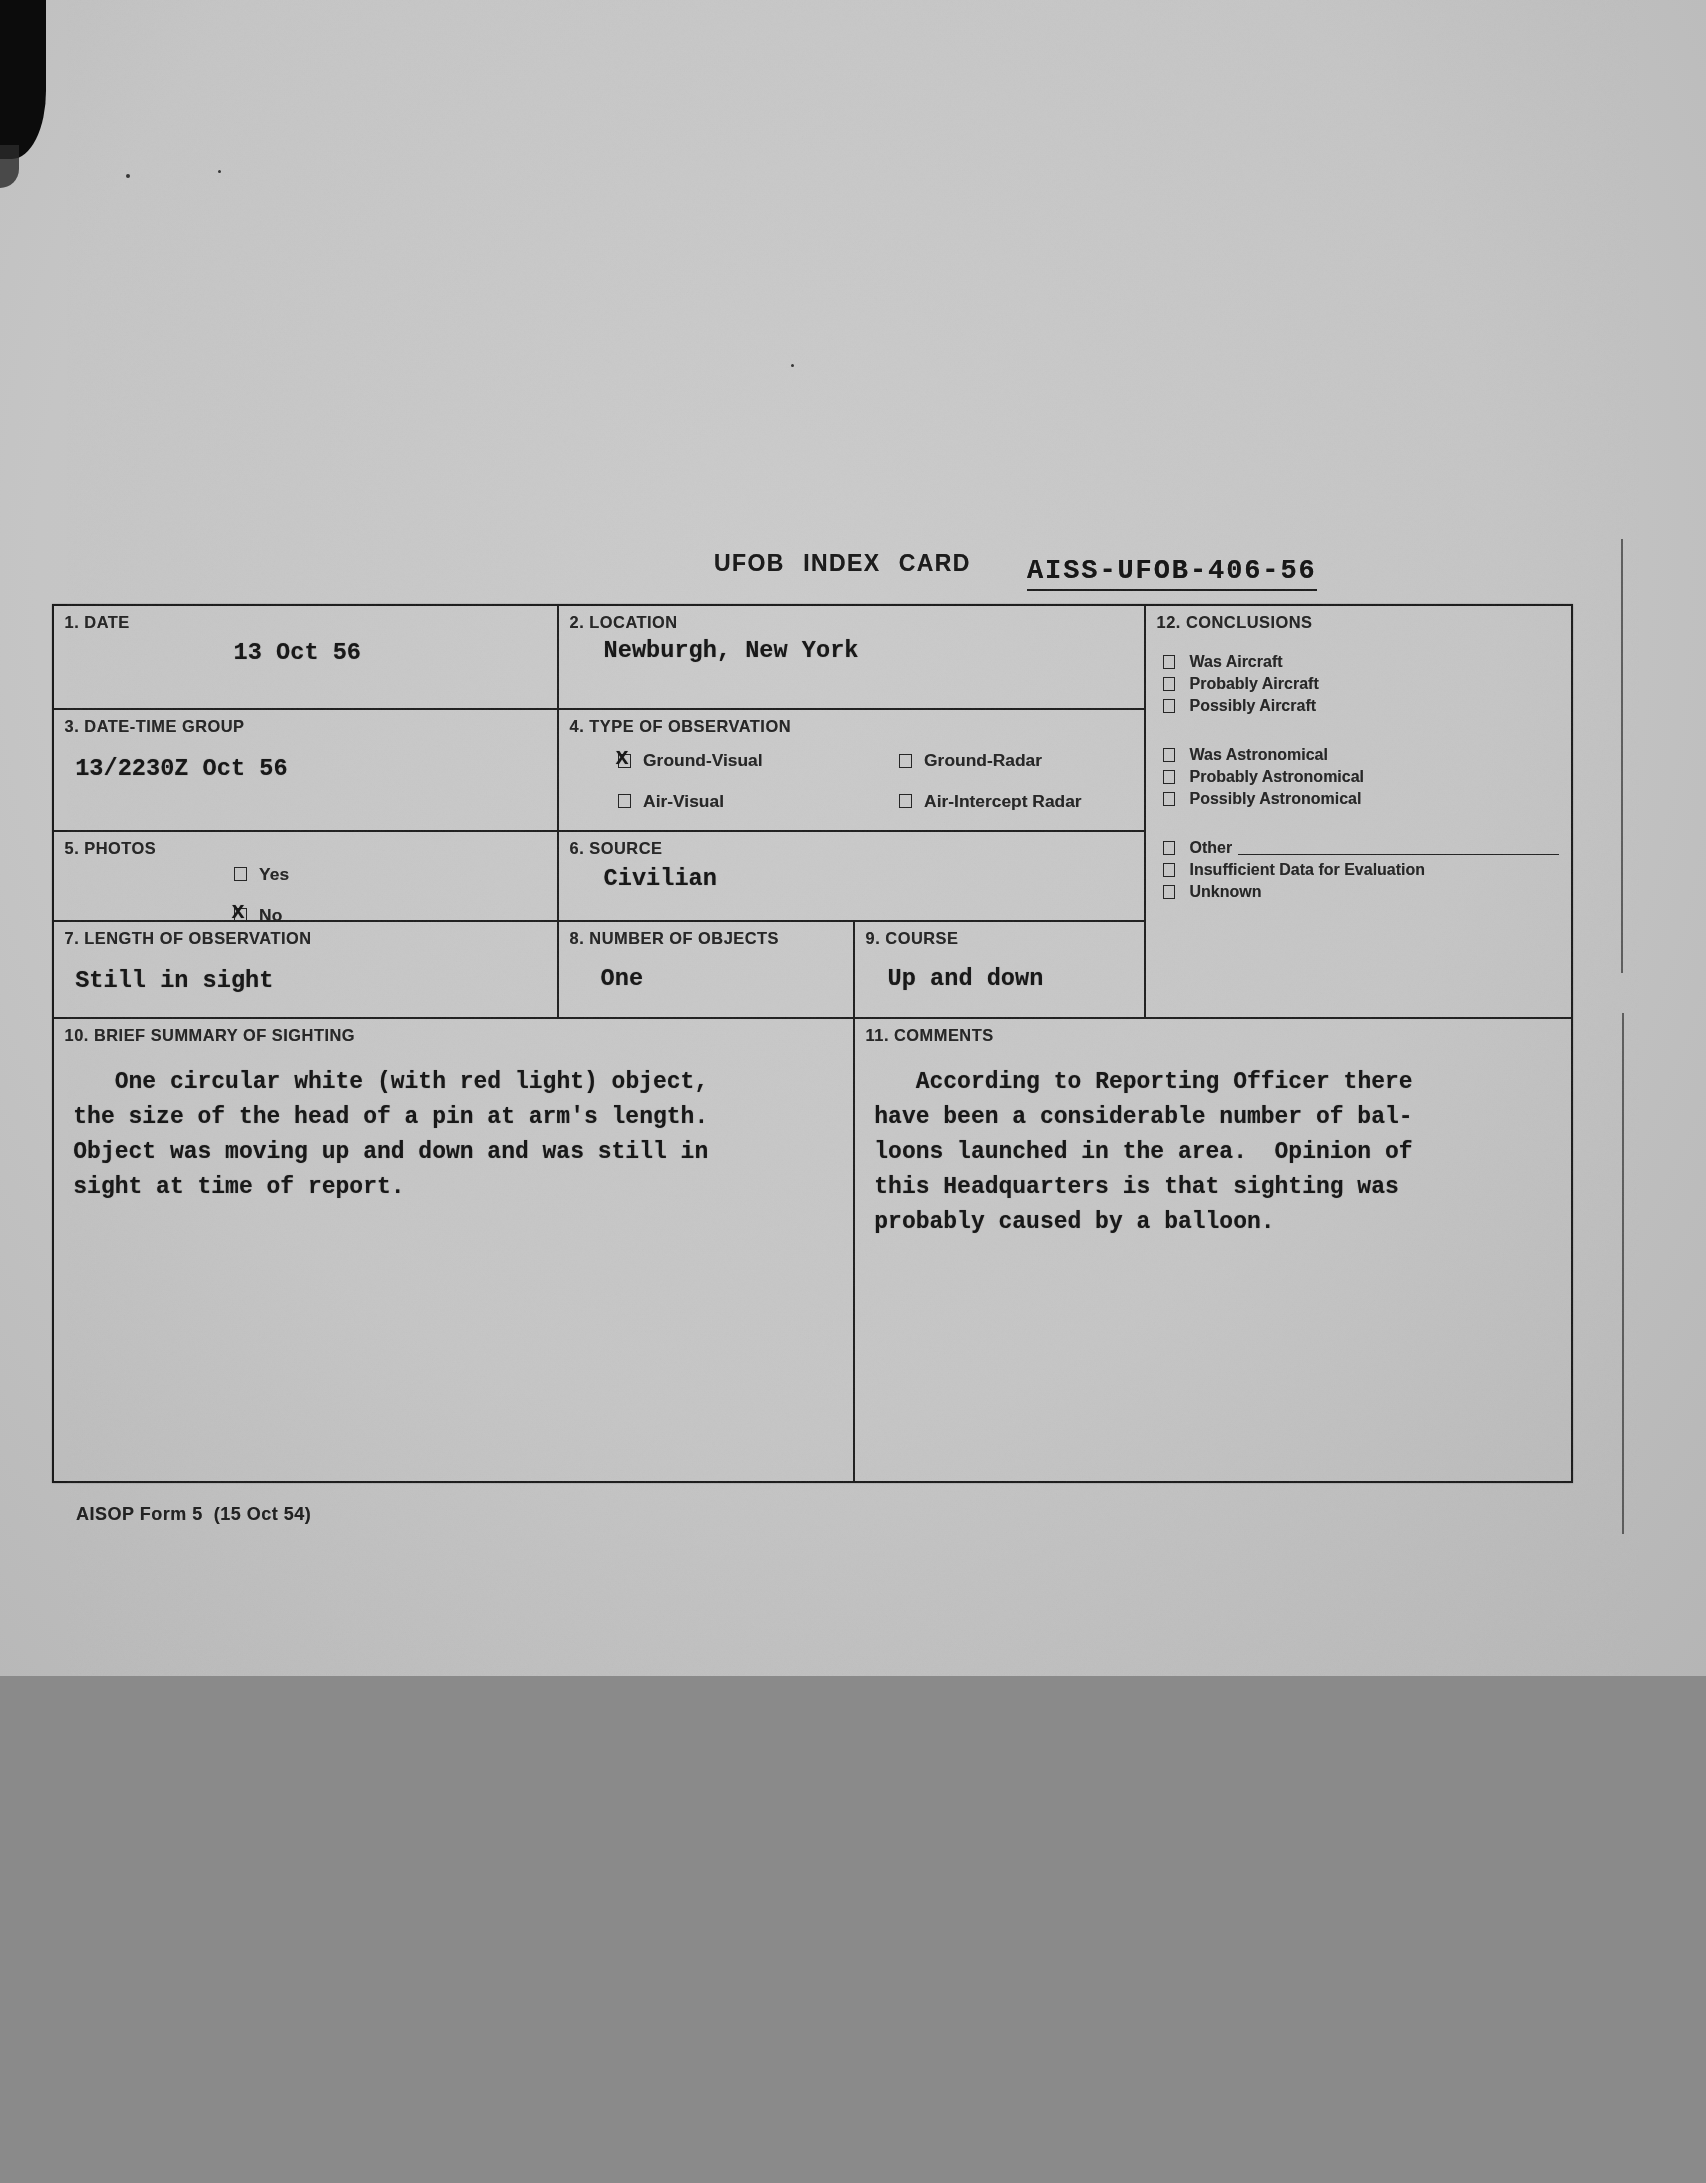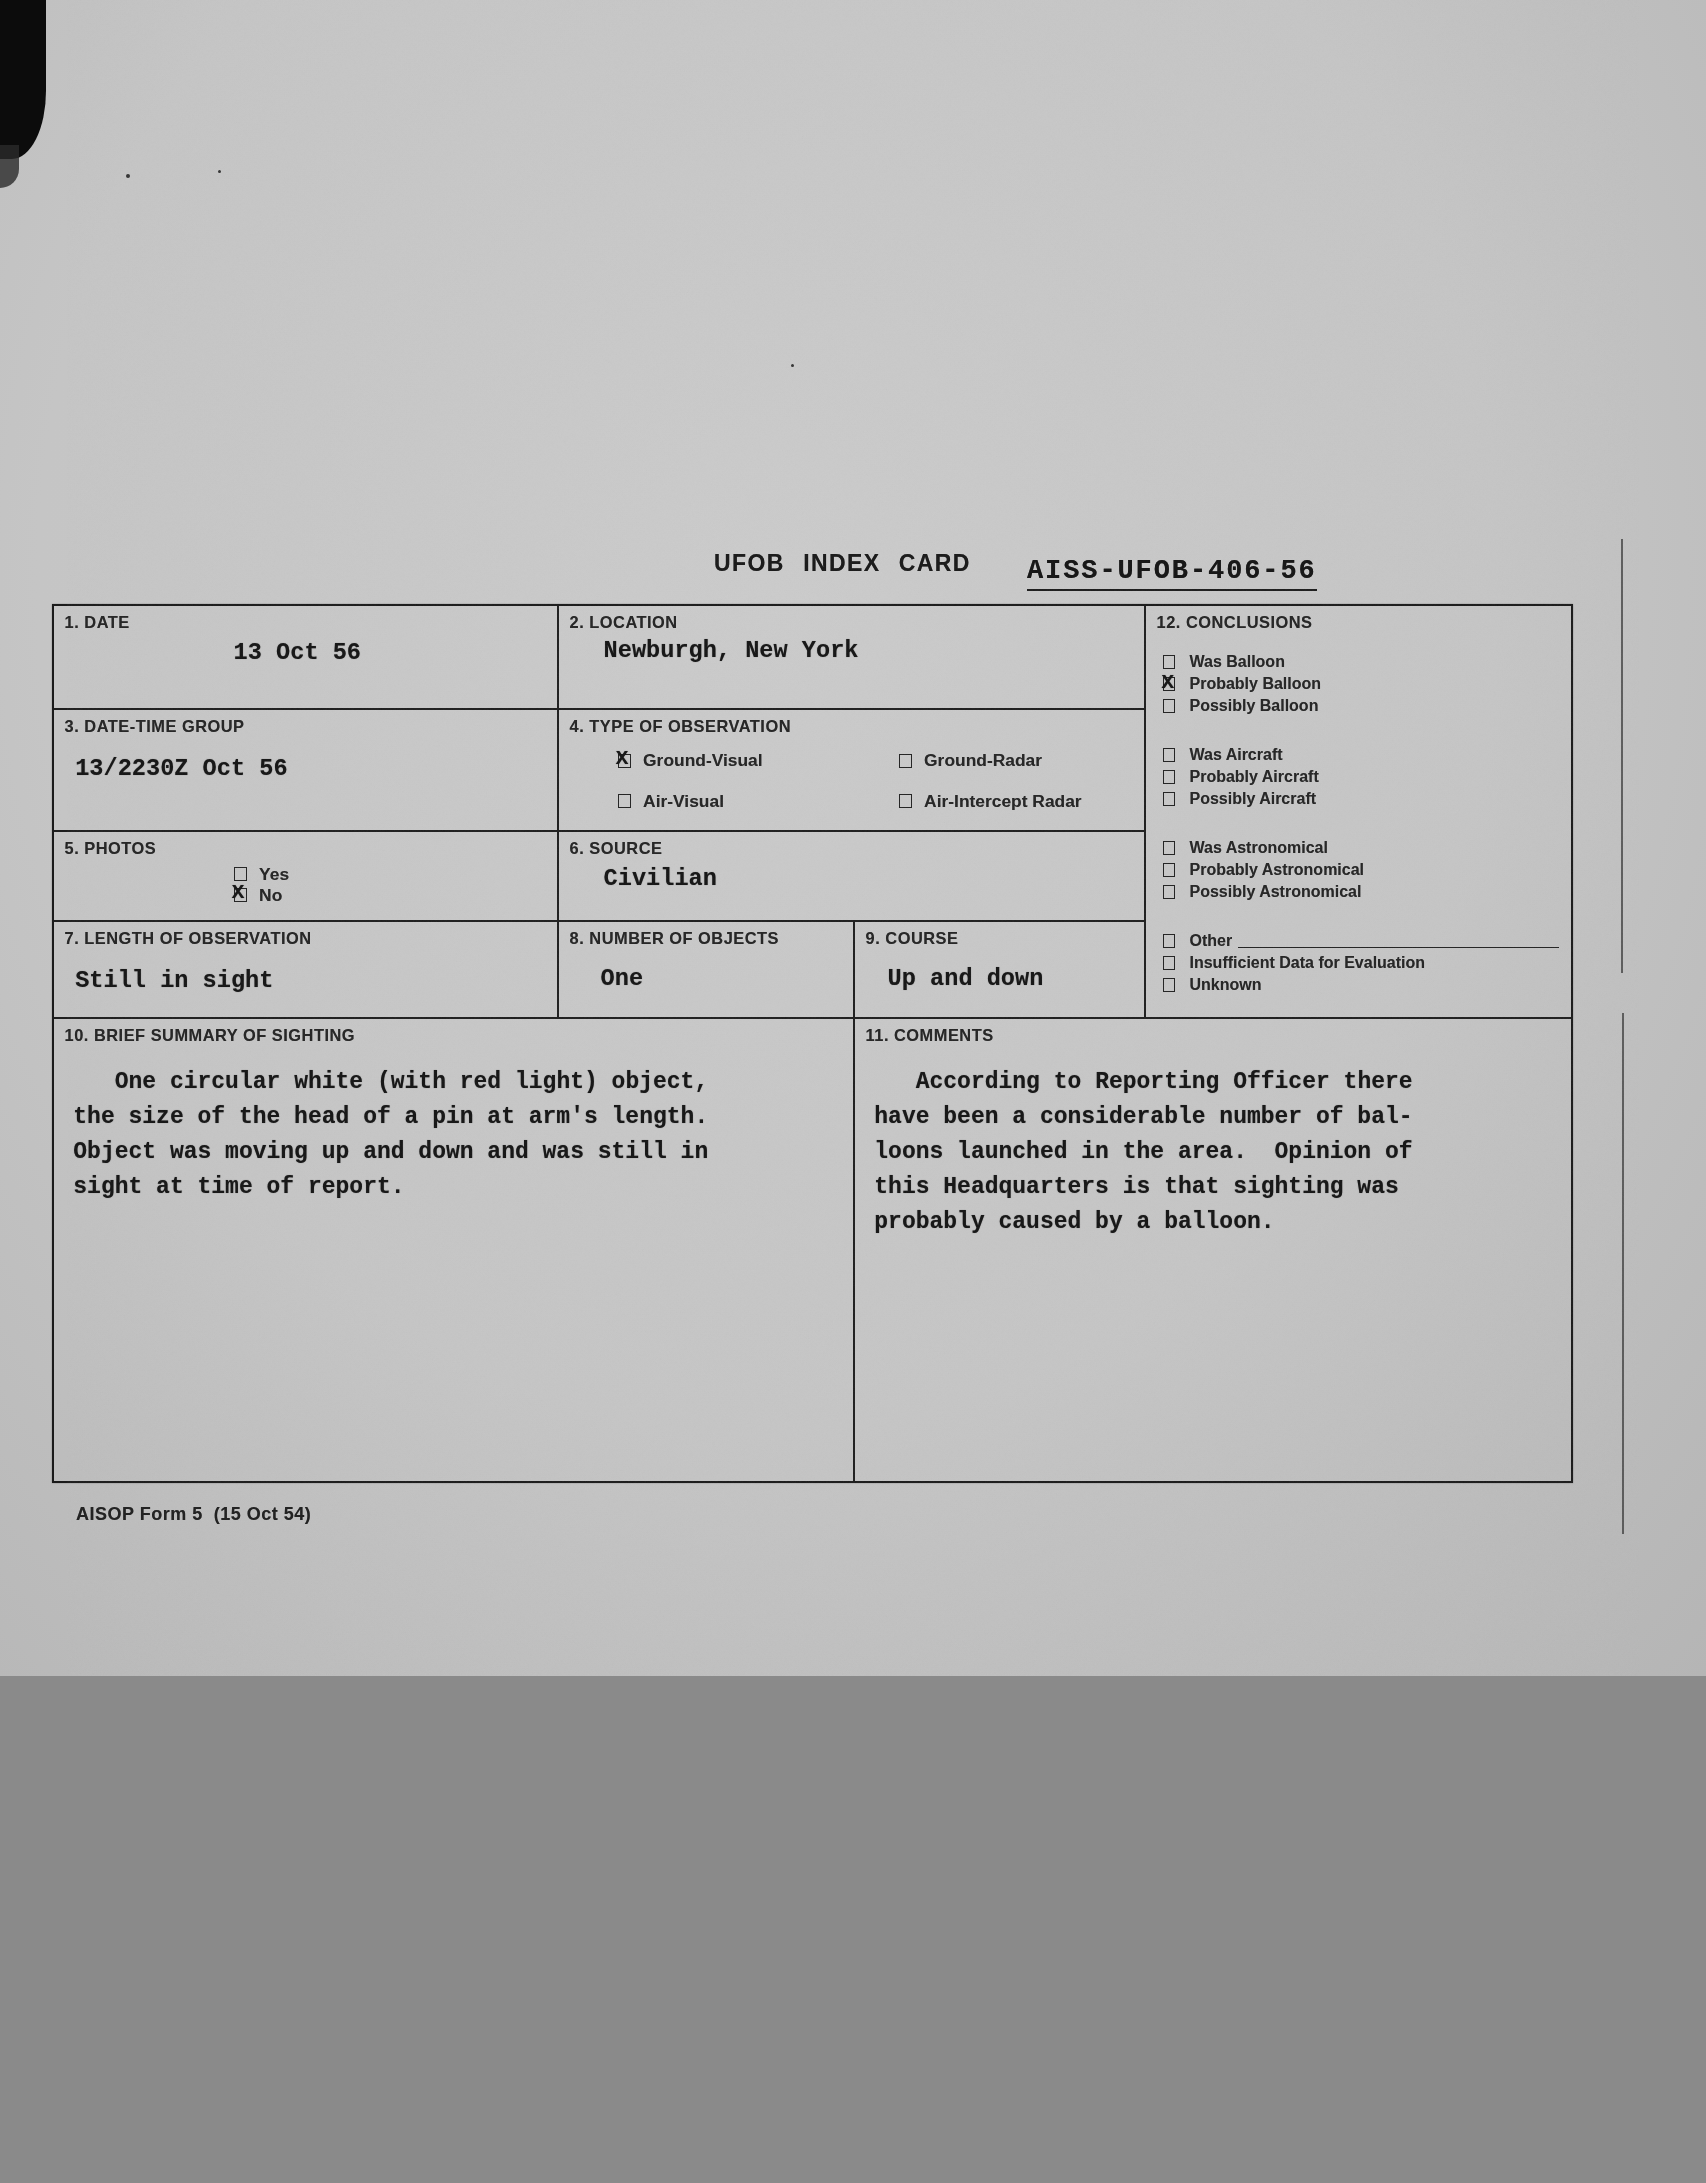--- a/index.html
+++ b/index.html
@@ -83,21 +83,21 @@
     font-family:"Liberation Mono","DejaVu Sans Mono",monospace;
     font-weight:bold;font-size:21px;color:#141414;
     text-shadow:0 0 1px rgba(10,10,10,.5);
   }
   .opt-label{font-size:17.4px;font-weight:bold;color:#242424;text-shadow:0 0 0.5px rgba(0,0,0,.3);}
 
   
   .obs-grid{margin-top:14.5px;padding-left:48px;display:grid;grid-template-columns:281px 1fr;grid-row-gap:19.3px;}
 
   
-  .photos-opts{margin-top:5.8px;padding-left:169px;display:flex;flex-direction:column;gap:0;}
+  .photos-opts{margin-top:5.8px;padding-left:169px;display:flex;flex-direction:column;gap:20px;}
 
   
   .conclusions{display:flex;flex-direction:column;}
   .conc-groups{margin-top:19.3px;padding-left:6.8px;display:flex;flex-direction:column;}
   .conc-group{display:flex;flex-direction:column;margin-bottom:27px;}
   .conc-group .opt{height:22px;}
   .conc-group .opt-label{font-size:16px;}
   .conc-group .cb{width:11.6px;height:13.5px;margin-right:14.5px;}
   .fill-line{flex:1 1 auto;border-bottom:1.9px solid #222;margin-left:5.8px;margin-right:1.9px;height:12.5px;}
 
@@ -141,34 +141,20 @@
     </div>
     <div class="cell bR bB" style="grid-column:2/4;grid-row:1;">
       <div class="cell-label">2. LOCATION</div>
       <div class="typed v-location">Newburgh, New York</div>
     </div>
 
     <div class="cell bB conclusions" style="grid-column:4;grid-row:1/5;">
       <div class="cell-label">12. CONCLUSIONS</div>
       <div class="conc-groups">
 
-        <div class="conc-group">
-          <div class="opt">
-            <span class="cb"></span>
-            <span class="opt-label">Was Balloon</span>
-          </div>
-          <div class="opt">
-            <span class="cb checked"></span>
-            <span class="opt-label">Probably Balloon</span>
-          </div>
-          <div class="opt">
-            <span class="cb"></span>
-            <span class="opt-label">Possibly Balloon</span>
-          </div>
-        </div>
 
         <div class="conc-group">
           <div class="opt">
             <span class="cb"></span>
             <span class="opt-label">Was Aircraft</span>
           </div>
           <div class="opt">
             <span class="cb"></span>
             <span class="opt-label">Probably Aircraft</span>
           </div>

